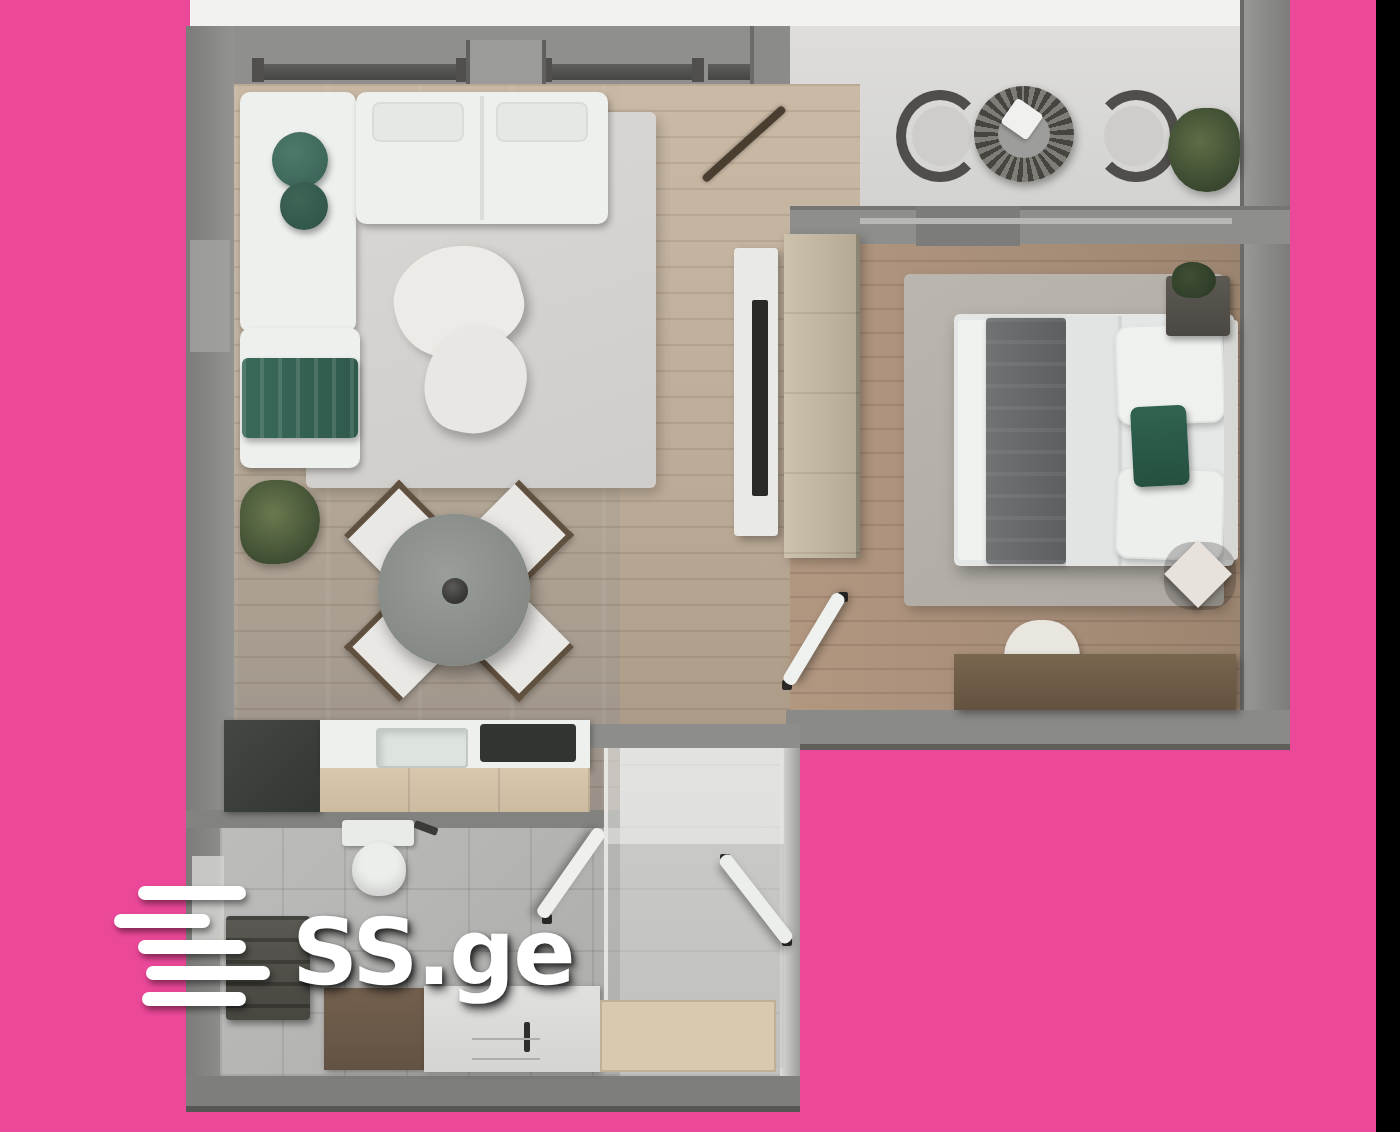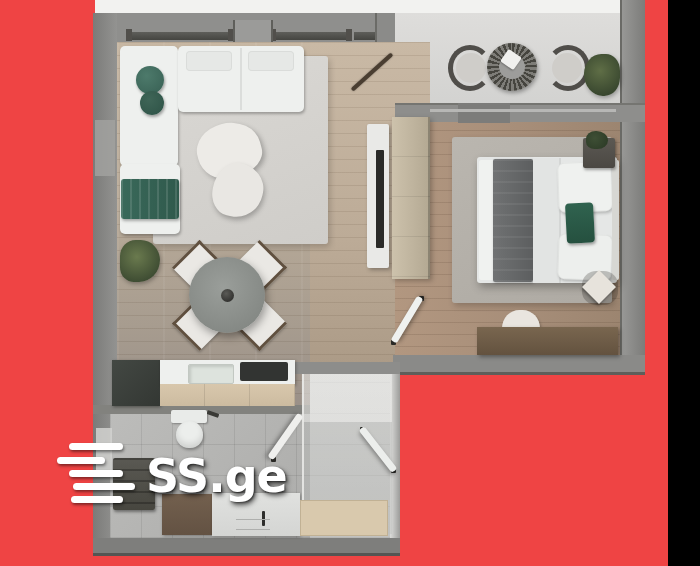--- a/index.html
+++ b/index.html
@@ -1,17 +1,17 @@
 <!DOCTYPE html>
 <html><head>
 <meta charset="utf-8">
 <style>
   html,body{margin:0;padding:0;background:#000;}
-  #stage{position:relative;width:668px;height:566px;background:#ef4444;overflow:hidden;
-         font-family:"DejaVu Sans","Liberation Sans",sans-serif;}
+  #stage{position:relative;width:668px;height:566px;background:#ec4899;overflow:hidden;
+         font-family:"DejaVu Sans","Liberation Sans",sans-serif;padding-left:20px;}
   .abs{position:absolute;}
   .wood-living{
     background-image:
       repeating-linear-gradient(180deg, rgba(60,40,20,0.10) 0 1px, transparent 1px 13px),
       repeating-linear-gradient(90deg, rgba(255,255,255,0.05) 0 2px, transparent 2px 46px),
       linear-gradient(180deg,#c7b7a3 0%,#b9ab99 45%,#a79c8f 78%,#9a9088 100%);
   }
   .wood-hall{
     background-image:
       repeating-linear-gradient(180deg, rgba(60,40,20,0.10) 0 1px, transparent 1px 13px),

